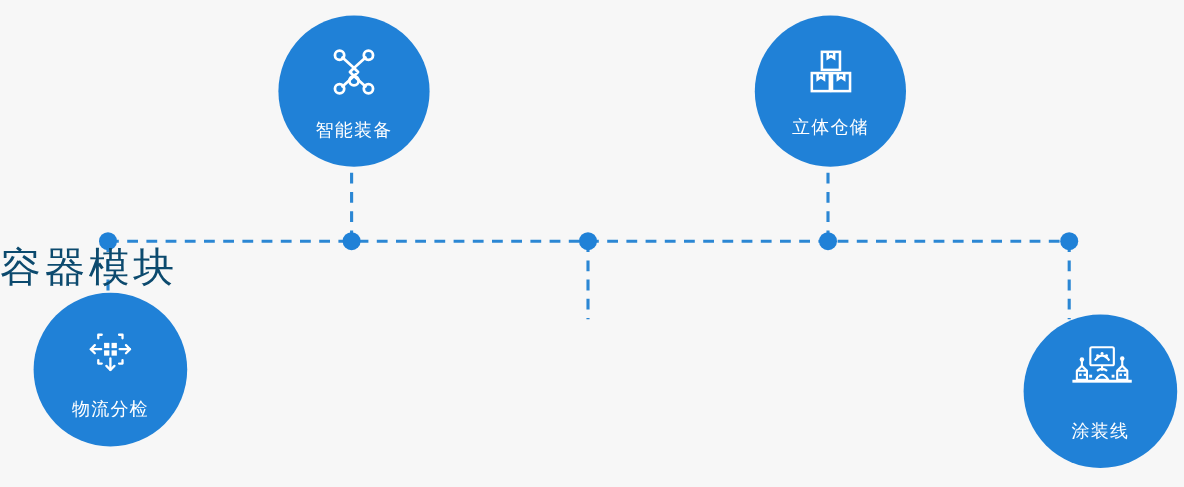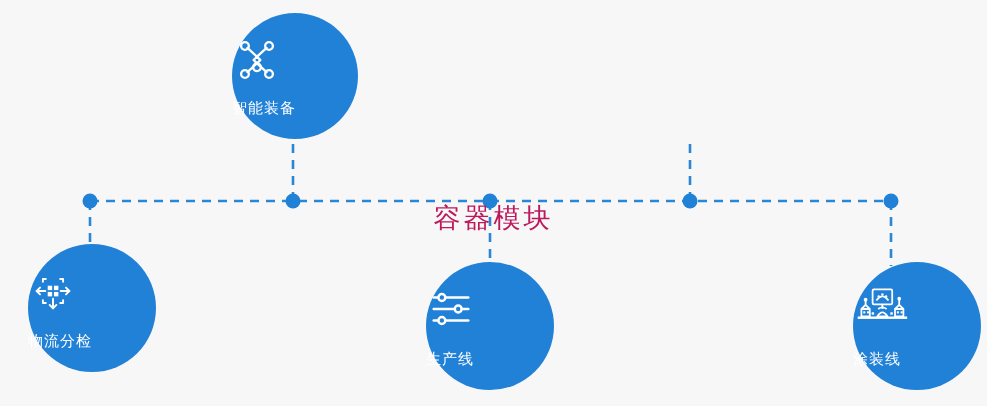--- a/index.html
+++ b/index.html
@@ -24,34 +24,33 @@
     left: 0;
     top: 0;
     width: 987px;
     height: 406px;
   }
   .watermark {
     position: absolute;
     left: 0;
     top: 0;
     width: 987px;
-    text-align: center;
-    color: #be185d;
-    font-size: 27px;
+    color: #0c4a6e;
+    font-size: 34px;
     letter-spacing: 3px;
     font-family: "DejaVu Sans", "Liberation Sans", sans-serif;
     user-select: none;
   }
   .node-circle {
     position: absolute;
     border-radius: 50%;
     background: #2081d7;
     display: flex;
     flex-direction: column;
-    align-items: flex-start;
+    align-items: center;
     justify-content: center;
     box-sizing: border-box;
   }
   .node-icon {
     display: block;
     line-height: 0;
   }
   .node-label {
     color: #ffffff;
     font-size: 15px;
@@ -131,41 +130,36 @@
           <circle cx="38.5" cy="11.5" r="4"></circle>
           <circle cx="13.5" cy="40.5" r="4"></circle>
           <circle cx="38.5" cy="40.5" r="4"></circle>
           <circle cx="26" cy="33.5" r="4"></circle>
         </g>
       </svg>
     </span>
     <span class="node-label">智能装备</span>
   </div>
 
-  <div class="node-circle bottom-circle" style="left:426px; top:262px; width:128px; height:128px;">
+
+  <div class="node-circle top-circle" style="left:629px; top:13px; width:126px; height:126px;">
     <span class="node-icon">
-      <svg width="50" height="50" viewBox="0 0 52 52" xmlns="http://www.w3.org/2000/svg">
-        <g fill="none" stroke="#ffffff" stroke-width="2.6" stroke-linecap="round">
-          <line x1="20" y1="14" x2="44" y2="14"></line>
-          <line x1="8" y1="26" x2="30" y2="26"></line>
-          <line x1="20" y1="38" x2="44" y2="38"></line>
-          <line x1="8" y1="14" x2="13" y2="14"></line>
-          <line x1="37" y1="26" x2="44" y2="26"></line>
-          <line x1="8" y1="38" x2="13" y2="38"></line>
-        </g>
-        <g fill="#2081d7" stroke="#ffffff" stroke-width="2.6">
-          <circle cx="16.5" cy="14" r="3.6"></circle>
-          <circle cx="33.5" cy="26" r="3.6"></circle>
-          <circle cx="16.5" cy="38" r="3.6"></circle>
+      <svg width="46" height="46" viewBox="0 0 52 52" xmlns="http://www.w3.org/2000/svg">
+        <g fill="none" stroke="#ffffff" stroke-width="2.4">
+          <rect x="18" y="7" width="17" height="17"></rect>
+          <rect x="8.5" y="27" width="17" height="17"></rect>
+          <rect x="27.5" y="27" width="17" height="17"></rect>
+          <path d="M23.5 7 L23.5 13 L26.5 11 L29.5 13 L29.5 7"></path>
+          <path d="M14 27 L14 33 L17 31 L20 33 L20 27"></path>
+          <path d="M33 27 L33 33 L36 31 L39 33 L39 27"></path>
         </g>
       </svg>
     </span>
-    <span class="node-label">生产线</span>
+    <span class="node-label">立体仓储</span>
   </div>
-
 
   <div class="node-circle bottom-circle" style="left:853px; top:262px; width:128px; height:128px;">
     <span class="node-icon">
       <svg width="56" height="50" viewBox="0 0 60 52" xmlns="http://www.w3.org/2000/svg">
         <g fill="none" stroke="#ffffff" stroke-width="1.9" stroke-linejoin="round">
           <rect x="21" y="5" width="21" height="16" rx="1.4"></rect>
           <path d="M25 17 q6.5 -9 13 0"></path>
           <path d="M31.5 21 L31.5 26"></path>
           <path d="M27 26 q4.5 -3.5 9 0"></path>
         </g>

